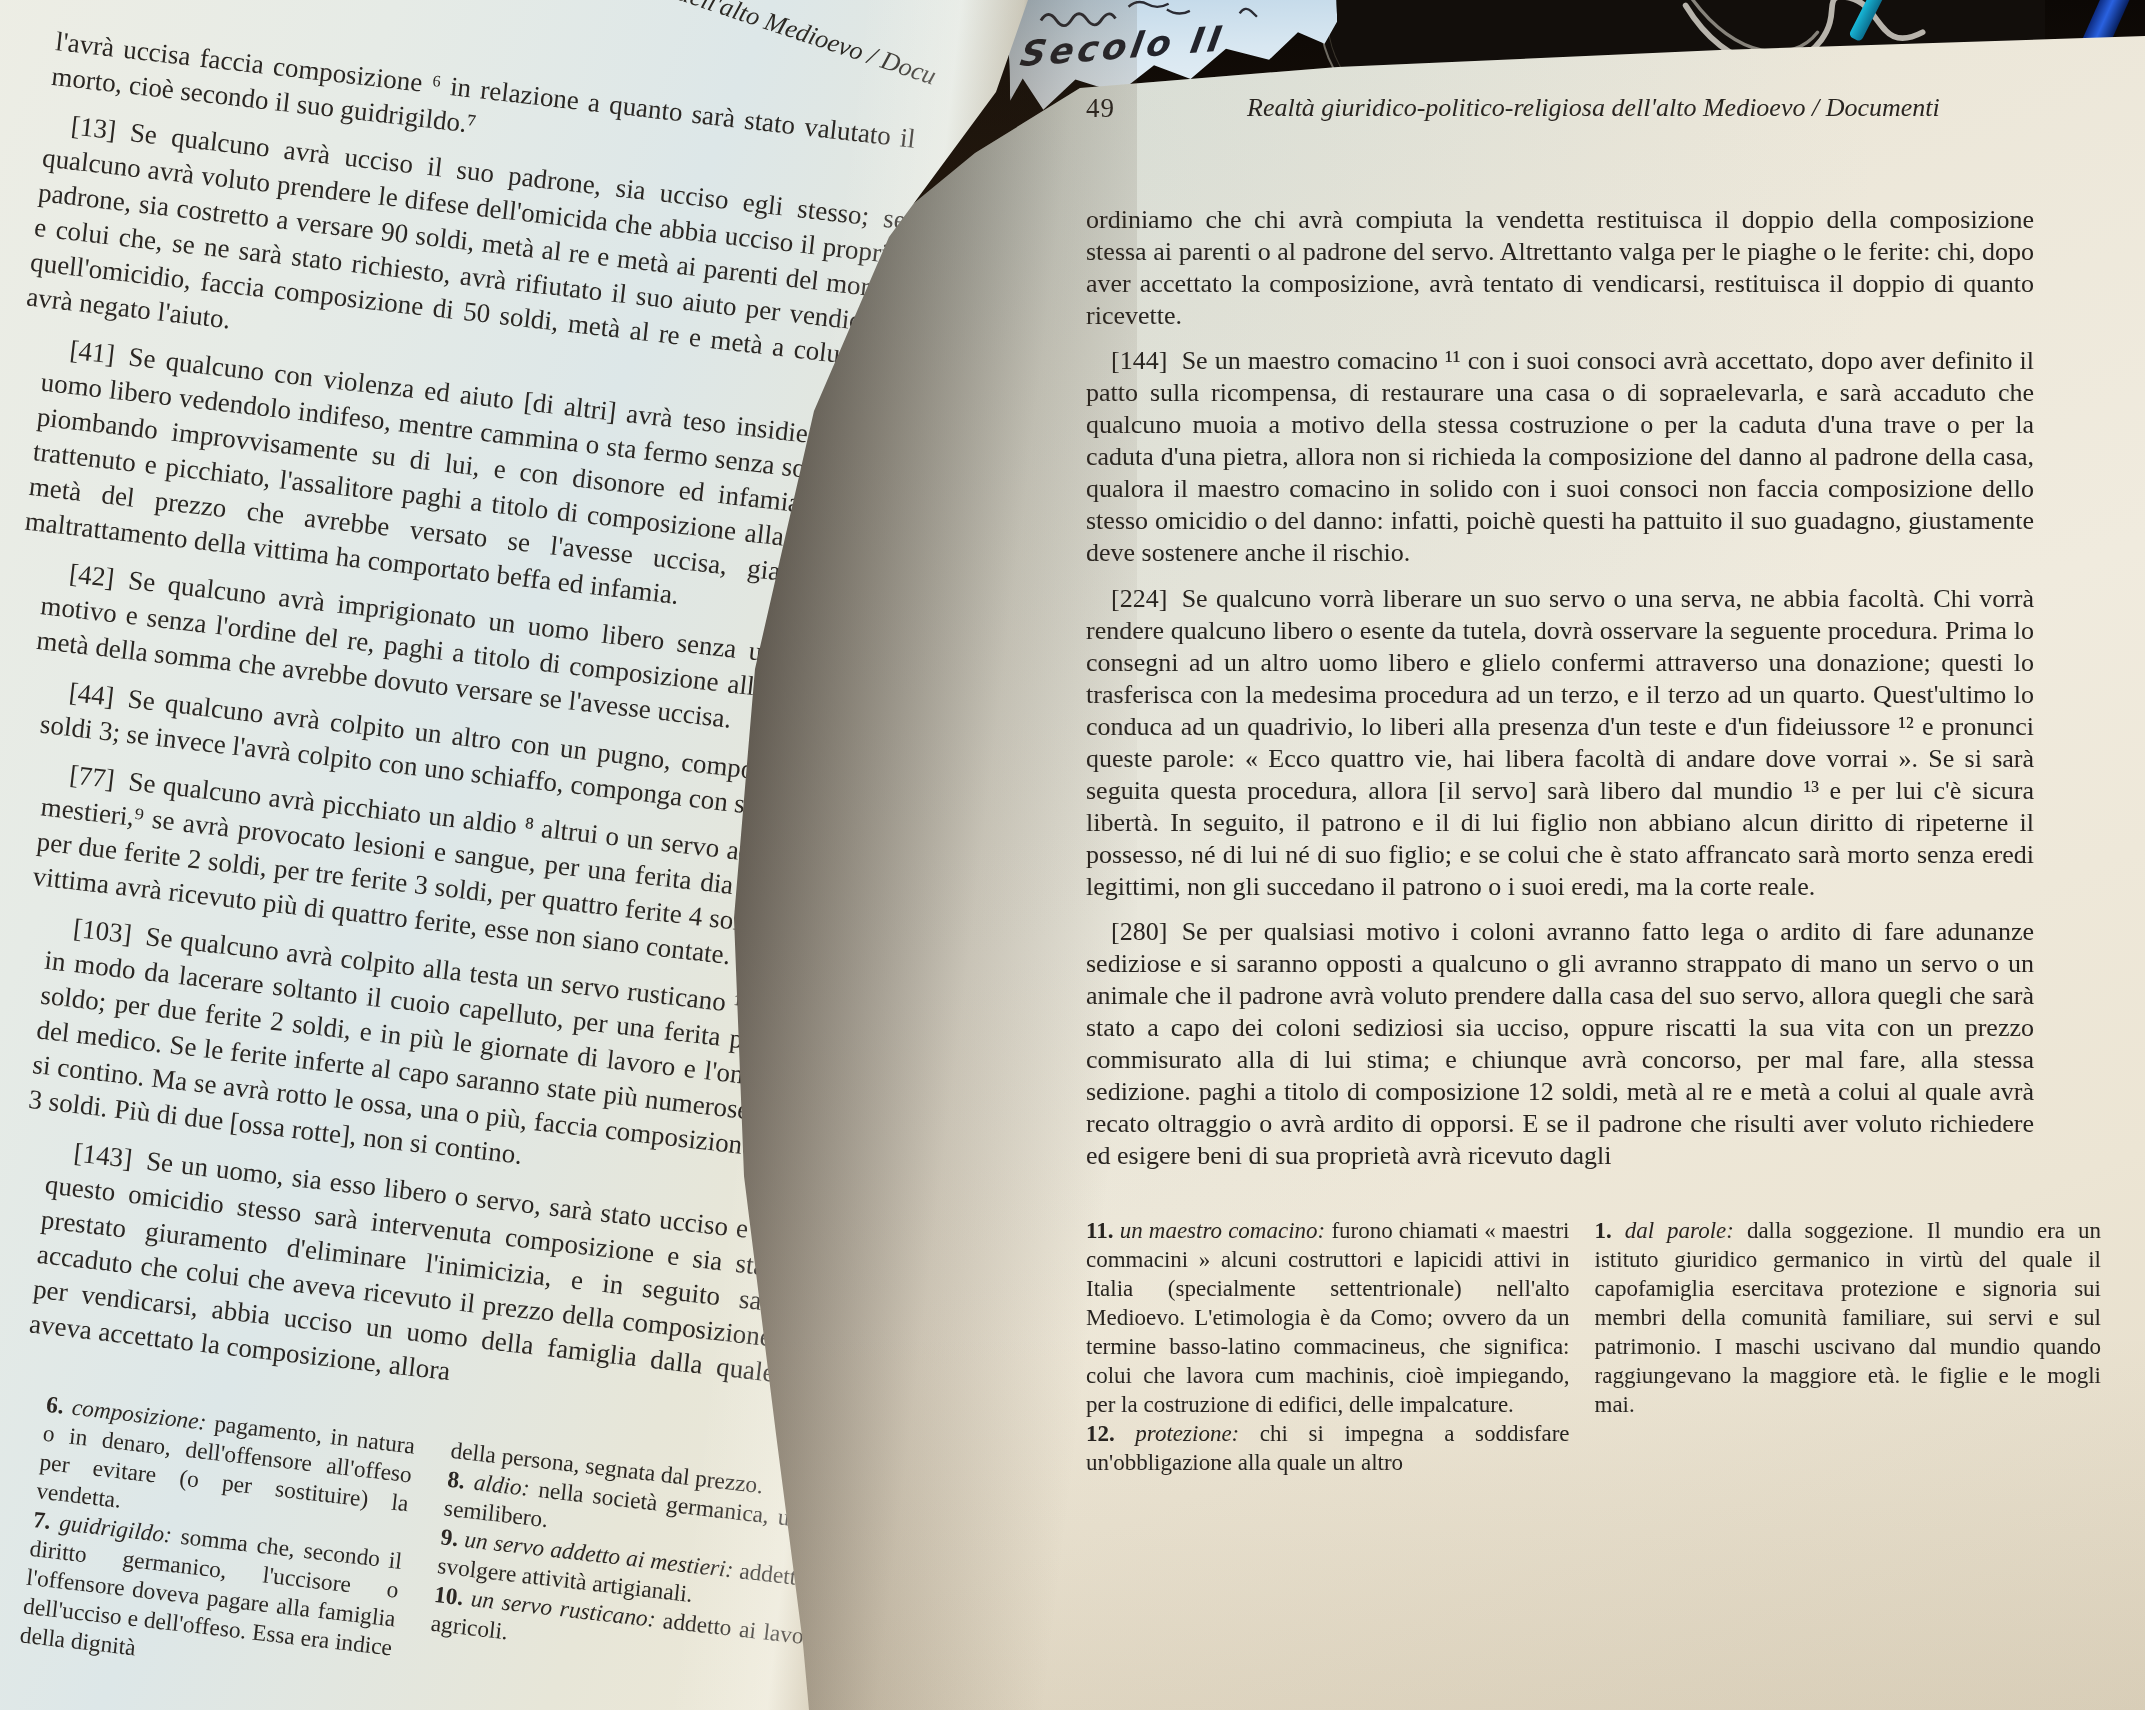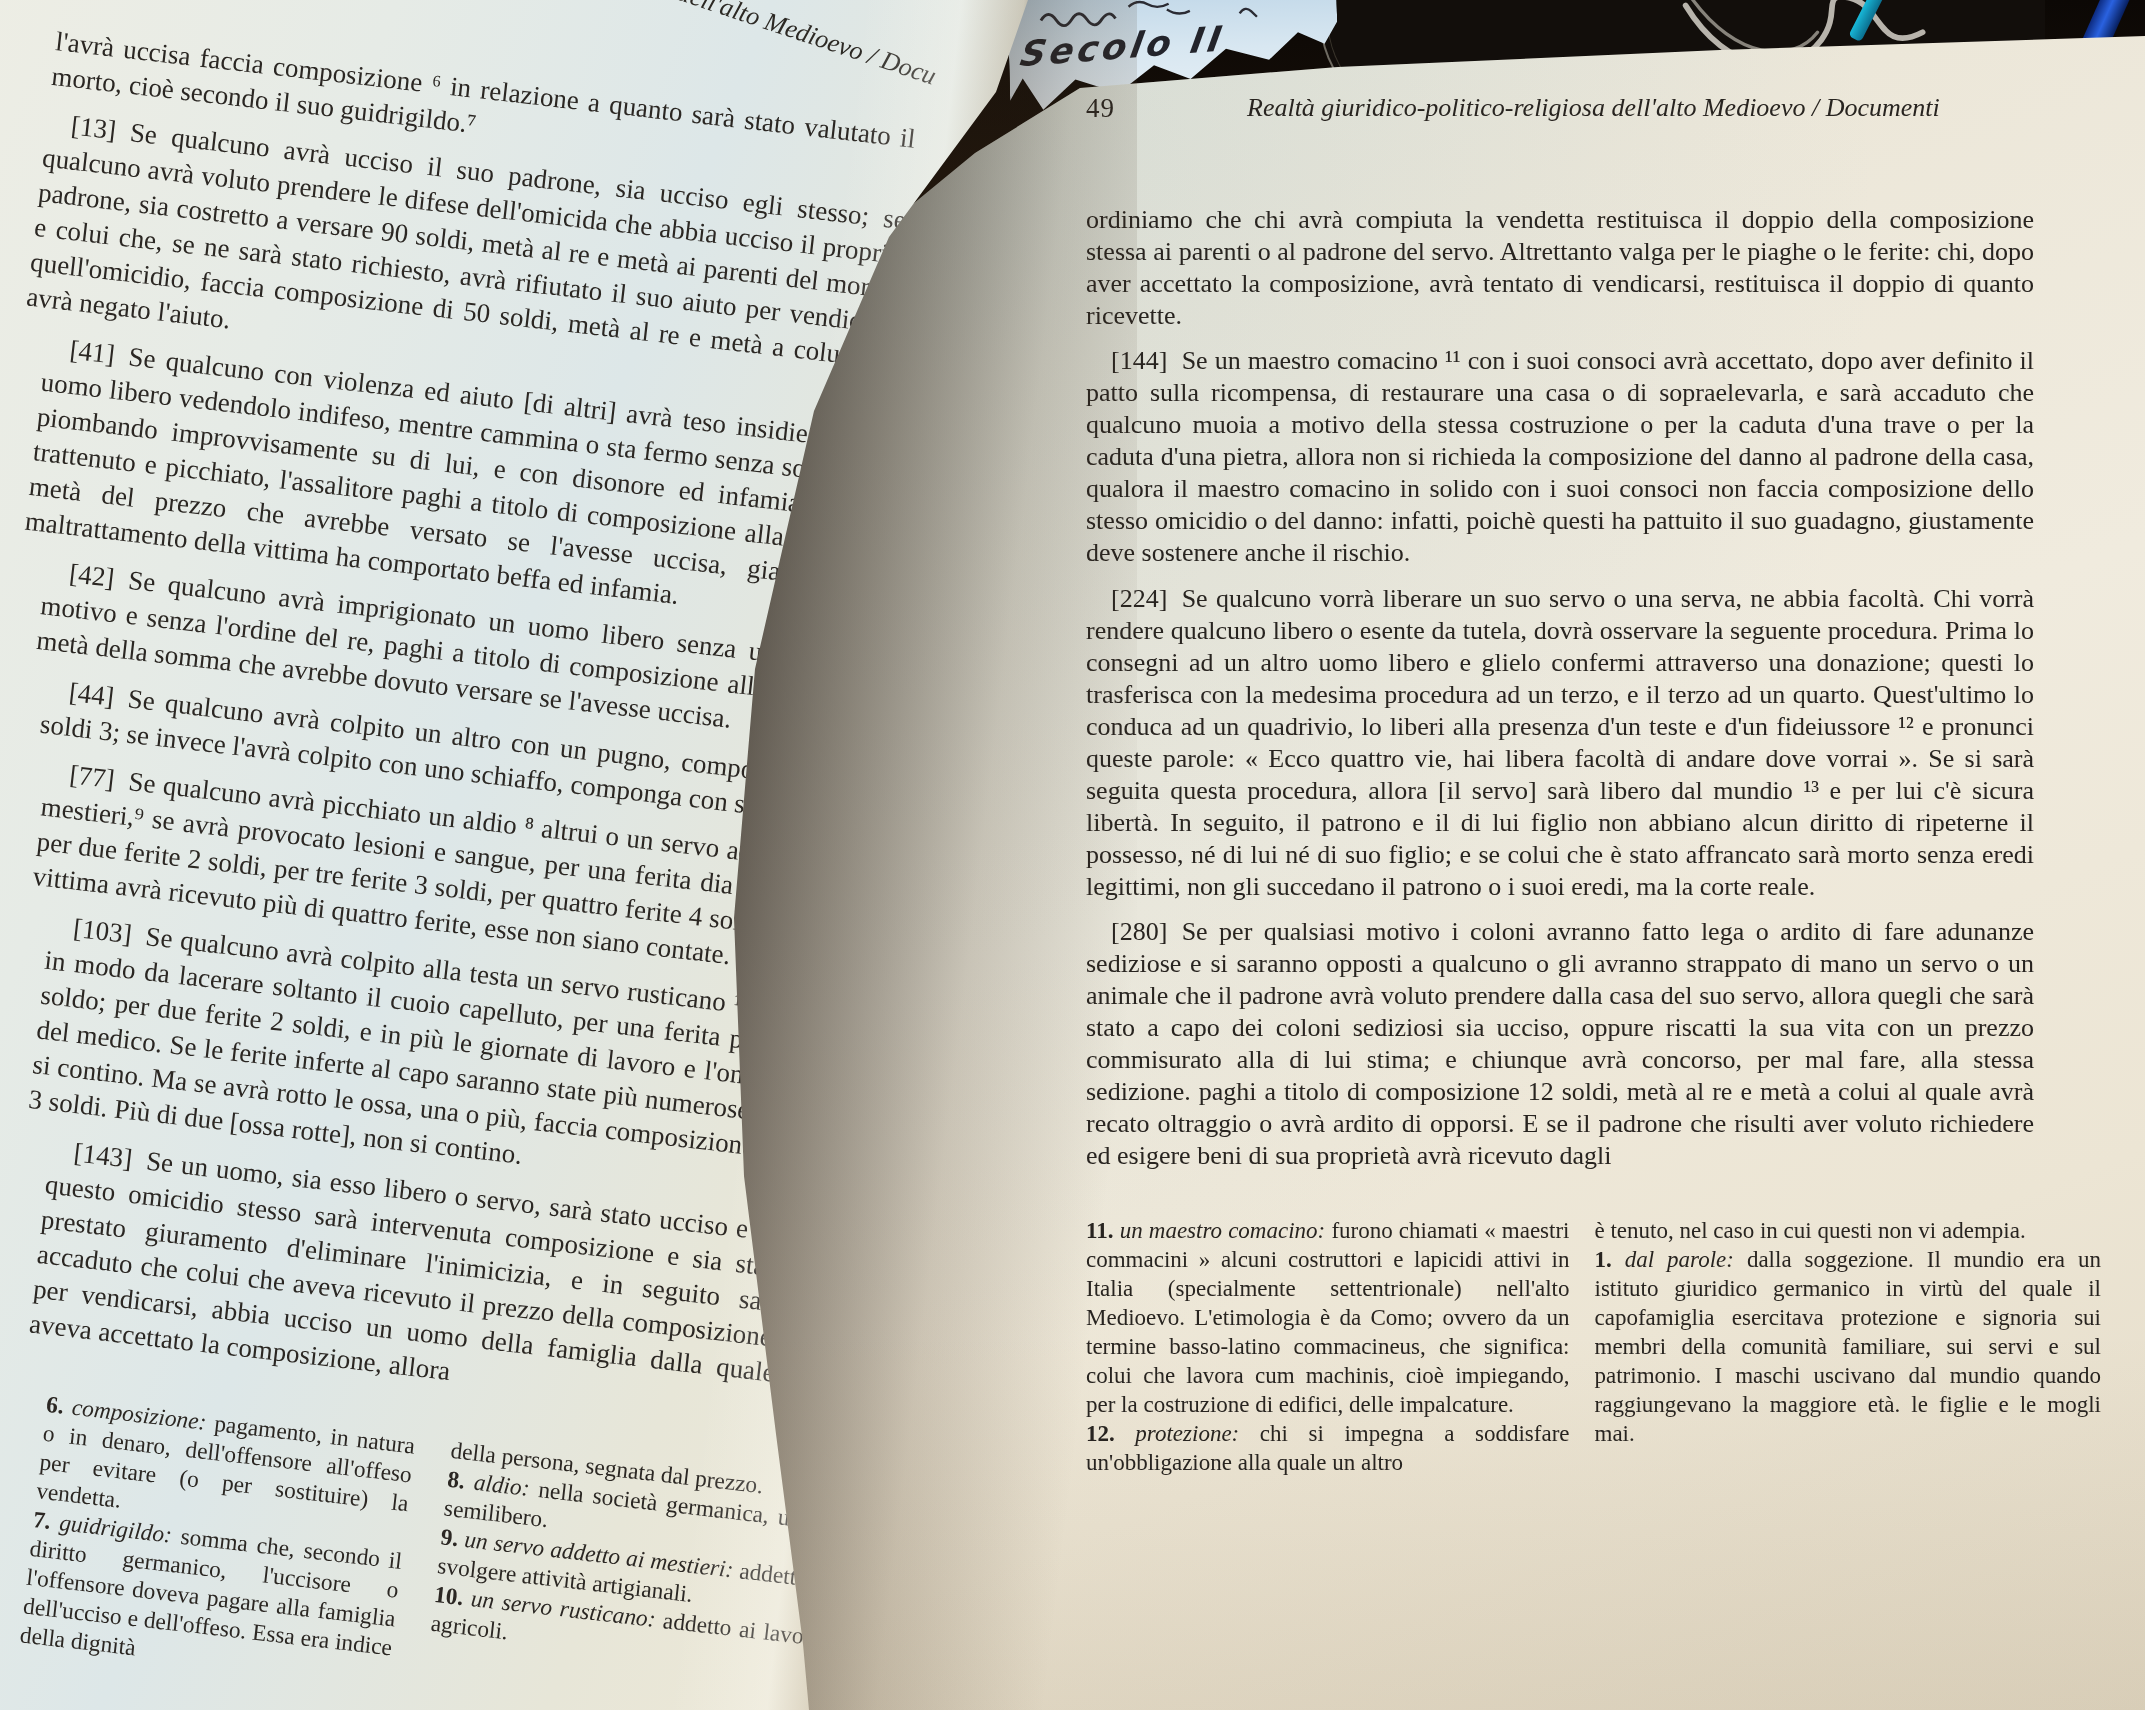--- a/index.html
+++ b/index.html
@@ -108,21 +108,20 @@
       <p class="par p0"><span>ordiniamo che chi avrà compiuta la vendetta restituisca il doppio della composizione stessa ai parenti o al padrone del servo. Altrettanto valga per le piaghe o le ferite: chi, dopo aver accettato la composizione, avrà tentato di vendicarsi, restituisca il doppio di quanto ricevette.</span></p>
       <p class="par"><span class="pnum">[144]</span><span>Se un maestro comacino ¹¹ con i suoi consoci avrà accettato, dopo aver definito il patto sulla ricompensa, di restaurare una casa o di sopraelevarla, e sarà accaduto che qualcuno muoia a motivo della stessa costruzione o per la caduta d'una trave o per la caduta d'una pietra, allora non si richieda la composizione del danno al padrone della casa, qualora il maestro comacino in solido con i suoi consoci non faccia composizione dello stesso omicidio o del danno: infatti, poichè questi ha pattuito il suo guadagno, giustamente deve sostenere anche il rischio.</span></p>
       <p class="par"><span class="pnum">[224]</span><span>Se qualcuno vorrà liberare un suo servo o una serva, ne abbia facoltà. Chi vorrà rendere qualcuno libero o esente da tutela, dovrà osservare la seguente procedura. Prima lo consegni ad un altro uomo libero e glielo confermi attraverso una donazione; questi lo trasferisca con la medesima procedura ad un terzo, e il terzo ad un quarto. Quest'ultimo lo conduca ad un quadrivio, lo liberi alla presenza d'un teste e d'un fideiussore ¹² e pronunci queste parole: « Ecco quattro vie, hai libera facoltà di andare dove vorrai ». Se si sarà seguita questa procedura, allora [il servo] sarà libero dal mundio ¹³ e per lui c'è sicura libertà. In seguito, il patrono e il di lui figlio non abbiano alcun diritto di ripeterne il possesso, né di lui né di suo figlio; e se colui che è stato affrancato sarà morto senza eredi legittimi, non gli succedano il patrono o i suoi eredi, ma la corte reale.</span></p>
       <p class="par"><span class="pnum">[280]</span><span>Se per qualsiasi motivo i coloni avranno fatto lega o ardito di fare adunanze sediziose e si saranno opposti a qualcuno o gli avranno strappato di mano un servo o un animale che il padrone avrà voluto prendere dalla casa del suo servo, allora quegli che sarà stato a capo dei coloni sediziosi sia ucciso, oppure riscatti la sua vita con un prezzo commisurato alla di lui stima; e chiunque avrà concorso, per mal fare, alla stessa sedizione. paghi a titolo di composizione 12 soldi, metà al re e metà a colui al quale avrà recato oltraggio o avrà ardito di opporsi. E se il padrone che risulti aver voluto richiedere ed esigere beni di sua proprietà avrà ricevuto dagli</span></p>
       <div class="rp-foot">
         <div class="fncol1r">
           <p class="fn"><b class="fn-num">11.</b> <i>un maestro comacino:</i> <span>furono chiamati « maestri commacini » alcuni costruttori e lapicidi attivi in Italia (specialmente settentrionale) nell'alto Medioevo. L'etimologia è da Como; ovvero da un termine basso-latino commacineus, che significa: colui che lavora cum machinis, cioè impiegando, per la costruzione di edifici, delle impalcature.</span></p>
           <p class="fn"><b class="fn-num">12.</b> <i>protezione:</i> <span>chi si impegna a soddisfare un'obbligazione alla quale un altro</span></p>
         </div>
         <div class="fncol2r">
-          <p class="fn"><span>è tenuto, nel caso in cui questi non vi adempia.</span></p>
           <p class="fn"><b class="fn-num">1.</b> <i>dal parole:</i> <span>dalla soggezione. Il mundio era un istituto giuridico germanico in virtù del quale il capofamiglia esercitava protezione e signoria sui membri della comunità familiare, sui servi e sul patrimonio. I maschi uscivano dal mundio quando raggiungevano la maggiore età. le figlie e le mogli mai.</span></p>
         </div>
       </div>
     </div>
   </div>
 
   <div class="gutter-shade"></div>
 
   <div class="left-clip">
     <div class="page-left">

